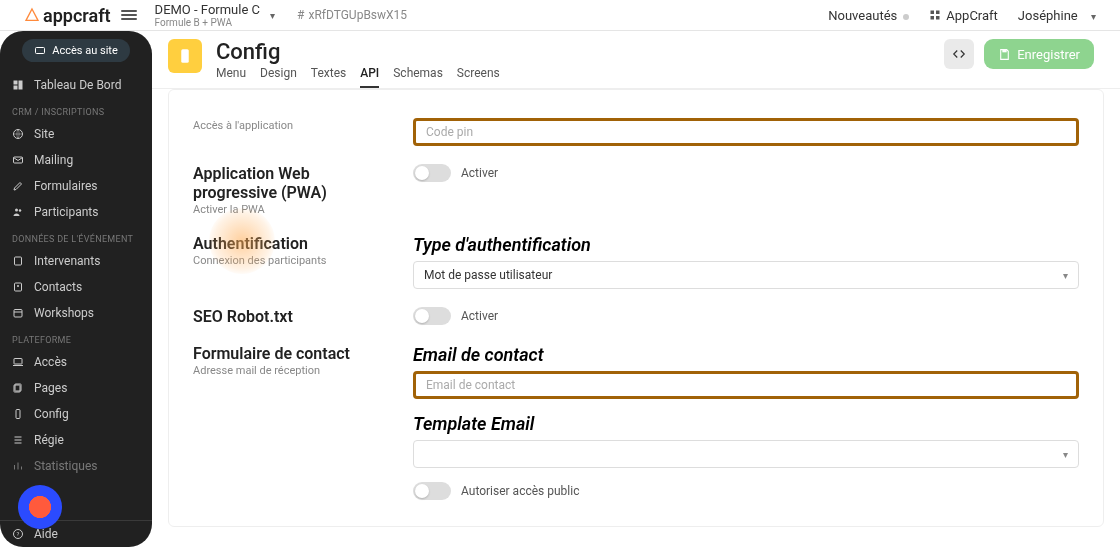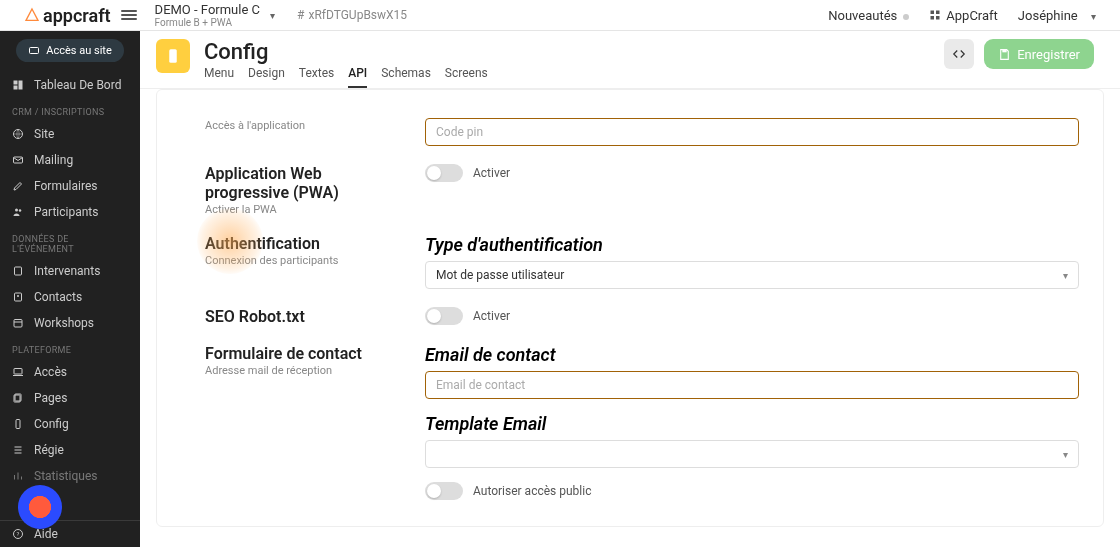--- a/index.html
+++ b/index.html
@@ -16,21 +16,21 @@
 .project-sub { font-size: 10px; color: #888; }
 .caret { margin-left: 10px; font-size: 10px; color: #666; }
 .hash { margin-left: 22px; color: #888; font-size: 12px; display: flex; align-items: center; gap: 4px; }
 .top-right { margin-left: auto; display: flex; align-items: flex-end; gap: 20px; font-size: 13px; color: #333; }
 .dot { width: 6px; height: 6px; background: #ccc; border-radius: 50%; display: inline-block; margin-left: 6px; }
 
 
 .layout { display: flex; height: calc(100% - 31px); }
 
 
-.sidebar { width: 140px; background: #212121; color: #ccc; display: flex; flex-direction: column; font-size: 12px; overflow-y: auto; }
+.sidebar { width: 152px; background: #212121; color: #ccc; display: flex; flex-direction: column; font-size: 12px; overflow-y: auto; border-radius: 23px; }
 .site-access { margin: 8px auto 10px; padding: 5px 12px; border-radius: 14px; background: #2e3a42; color: #fff; font-size: 11px; display: flex; align-items: center; gap: 6px; }
 .s-item { padding: 6px 12px; display: flex; align-items: center; gap: 10px; cursor: pointer; }
 .s-section { padding: 9px 12px 4px; font-size: 9px; color: #777; letter-spacing: 0.3px; }
 .s-icon { width: 12px; height: 12px; flex-shrink: 0; }
 .s-foot { margin-top: auto; border-top: 1px solid #3a3a3a; }
 .fab { position: absolute; left: 18px; bottom: 18px; width: 44px; height: 44px; border-radius: 50%; background: radial-gradient(circle at center, #ff5a3c 0 35%, #2b4bff 36% 100%); }
 
 
 .main { flex: 1; display: flex; flex-direction: column; overflow: hidden; }
 .config-header { display: flex; align-items: flex-start; padding: 8px 16px 0; gap: 14px; border-bottom: 1px solid #eee; position: relative; }
@@ -41,26 +41,26 @@
 .tab.active { color: #222; border-bottom: 2px solid #333; font-weight: 500; }
 .header-actions { margin-left: auto; display: flex; gap: 10px; align-items: center; padding-right: 10px; }
 .code-btn { width: 30px; height: 30px; background: #eaeaea; border-radius: 6px; display: flex; align-items: center; justify-content: center; color: #333; }
 .save-btn { height: 30px; padding: 0 14px; background: #8ed48f; color: #fff; border-radius: 9px; display: flex; align-items: center; gap: 6px; font-size: 13px; }
 
 
 .content { flex: 1; overflow-y: auto; padding: 0 16px 20px; }
 .panel { background: #fff; border: 1px solid #eee; border-radius: 6px; margin-top: 0; padding: 10px 24px 26px; position: relative; }
 .row { display: flex; gap: 30px; margin-top: 18px; }
 .row:first-child { margin-top: 4px; }
-.left-col { width: 190px; flex-shrink: 0; margin-left: 24px; }
+.left-col { width: 190px; flex-shrink: 0; }
 .right-col { flex: 1; }
 .sec-title { font-size: 16px; font-weight: 600; color: #222; }
 .sec-sub { font-size: 11px; color: #888; margin-top: 1px; }
 .label { font-size: 18px; font-weight: 600; color: #000000; margin-bottom: 6px; font-style: italic; }
-.input { width: 100%; height: 28px; border: 1px solid #a16207; border-radius: 4px; padding: 0 10px; font-size: 12px; color: #a16207; }
+.input { width: 100%; height: 28px; border: 3px solid #a16207; border-radius: 4px; padding: 0 10px; font-size: 12px; color: #a16207; }
 .input::placeholder { color: #aaa; }
 .select { width: 100%; height: 28px; border: 1px solid #ddd; border-radius: 4px; padding: 0 10px; font-size: 12px; color: #333; display: flex; align-items: center; justify-content: space-between; }
 .toggle-row { display: flex; align-items: center; gap: 10px; }
 .toggle { width: 38px; height: 18px; border-radius: 10px; background: #ddd; position: relative; }
 .toggle::after { content: ""; position: absolute; left: 2px; top: 2px; width: 14px; height: 14px; border-radius: 50%; background: #fff; box-shadow: 0 1px 2px rgba(0,0,0,0.2); }
 .toggle-label { font-size: 12px; color: #555; }
 .highlight-circle { position: absolute; left: 40px; top: 118px; width: 66px; height: 66px; border-radius: 50%; background: radial-gradient(circle, rgba(255,170,80,0.55) 0%, rgba(255,170,80,0.15) 60%, rgba(255,170,80,0) 75%); pointer-events: none; }
 .other-title { font-size: 18px; color: #888; margin: 18px 0 10px 2px; }
 svg { display: block; }
 </style>

